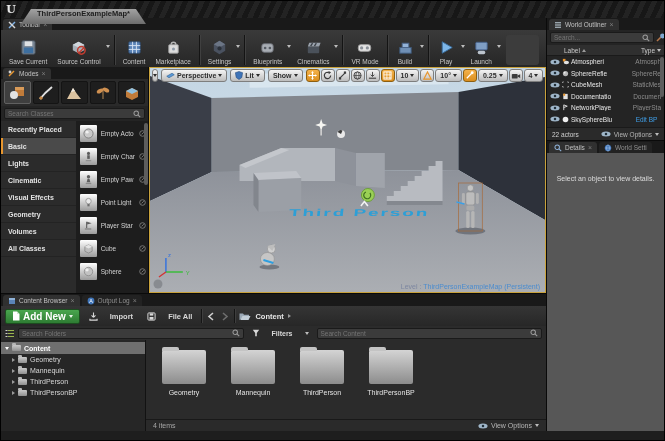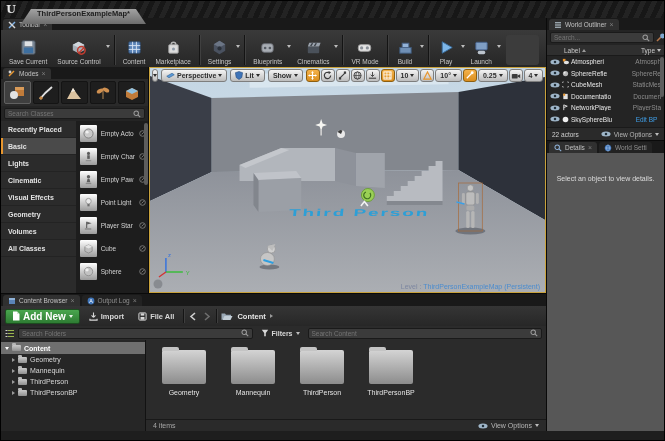--- a/index.html
+++ b/index.html
@@ -60,21 +60,21 @@
 .vbtn.sq{width:14px;justify-content:center;padding:0}
 .vbtn.orange{background:linear-gradient(#f4b24b,#da8e1e);border-color:#8d5f10}
 .vright{margin-left:auto;display:flex;gap:1px;align-items:center}
 .vval{min-width:15px;justify-content:center}
 .level-label{position:absolute;right:5px;bottom:2px;font-size:7px;white-space:nowrap}
 .level-label .k{color:#7d87a0}.level-label .v{color:#4b8cce}
 
 .cb{height:138px;display:flex;flex-direction:column;background:#242424;border-top:1px solid #0a0a0a}
 .cb-toolbar{height:20px;display:flex;align-items:center;gap:4px;padding:0 4px;background:linear-gradient(#353535,#272727)}
 .addnew{background:linear-gradient(#49a64e,#2e7c33);border:1px solid #1c4d1f;color:#fff;font-size:10px;font-weight:bold;height:15px;display:flex;align-items:center;gap:3px;padding:0 6px;border-radius:2px}
-.cbbtn{display:flex;align-items:center;gap:3px;font-size:7.5px;font-weight:bold;color:#d8d8d8;padding:0 5px;height:15px}
+.cbbtn{display:flex;align-items:center;gap:12px;font-size:7.5px;font-weight:bold;color:#d8d8d8;padding:0 5px;height:15px}
 .cbsep{width:1px;height:14px;background:#151515;box-shadow:1px 0 0 #3e3e3e}
 .crumb{display:flex;align-items:center;gap:4px;font-size:7.5px;font-weight:bold;color:#e6e6e6}
 .cb-filterrow{height:14px;display:flex;align-items:center;gap:3px;padding:0 4px;background:#2b2b2b}
 .cb-body{flex:1;display:flex;overflow:hidden}
 .tree{width:145px;background:#262626;font-size:7px;color:#d8d8d8;padding-top:2px;border-right:1px solid #121212}
 .troot{display:flex;align-items:center;gap:3px;height:12px;background:#6f6f6f;color:#fff;padding-left:4px;font-weight:bold}
 .tchild{display:flex;align-items:center;gap:3px;height:11px;padding-left:11px}
 .tfolder{width:9px;height:6px;background:linear-gradient(#c9c9c9,#8f8f8f);border-radius:1px;position:relative;flex-shrink:0}
 .tfolder::before{content:"";position:absolute;top:-2px;left:0;width:4px;height:2px;background:#b5b5b5;border-radius:1px 1px 0 0}
 .assets-col{flex:1;display:flex;flex-direction:column;background:#2b2b2b}

